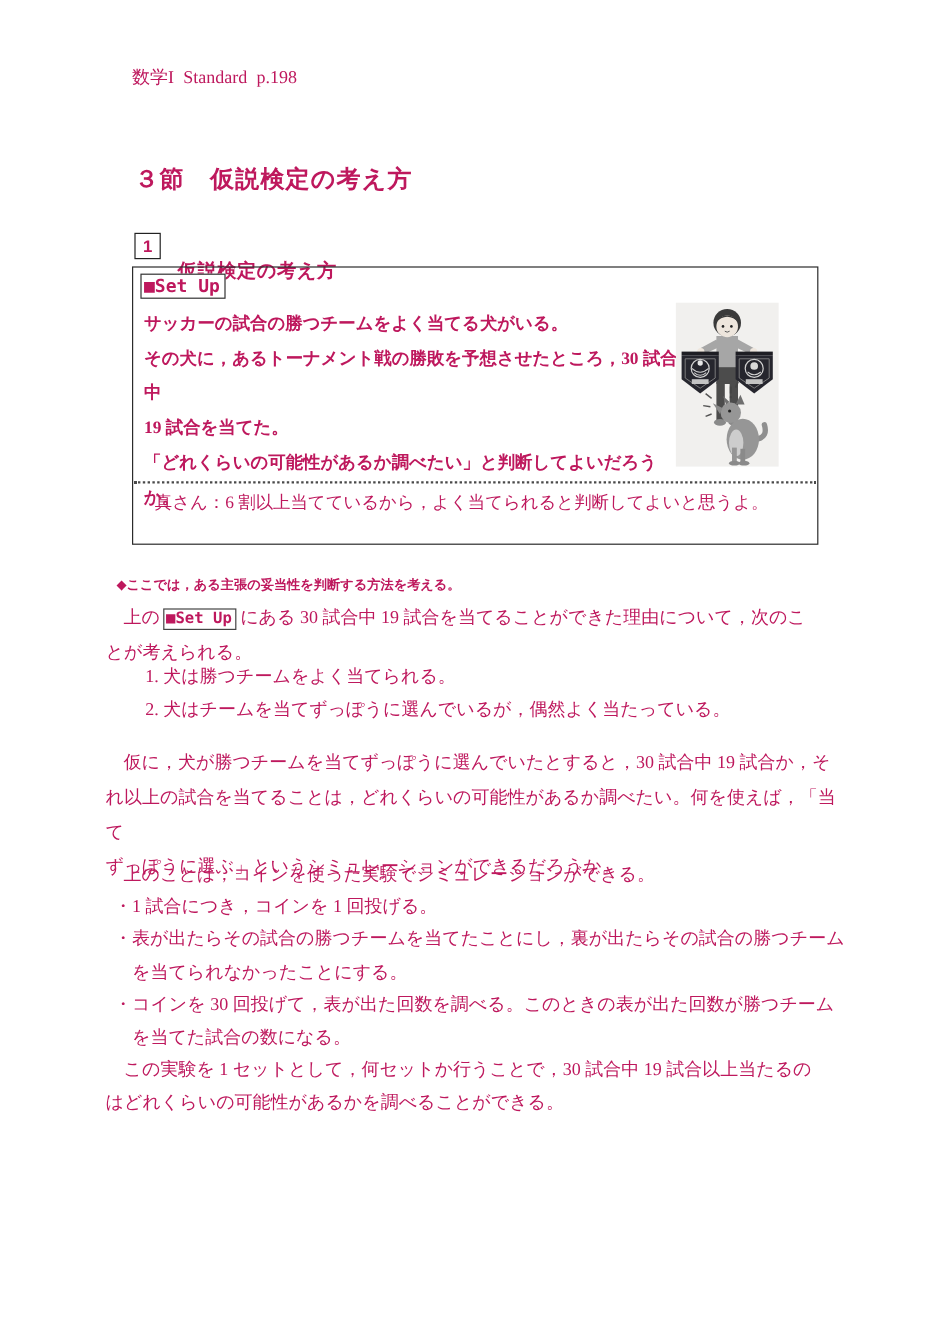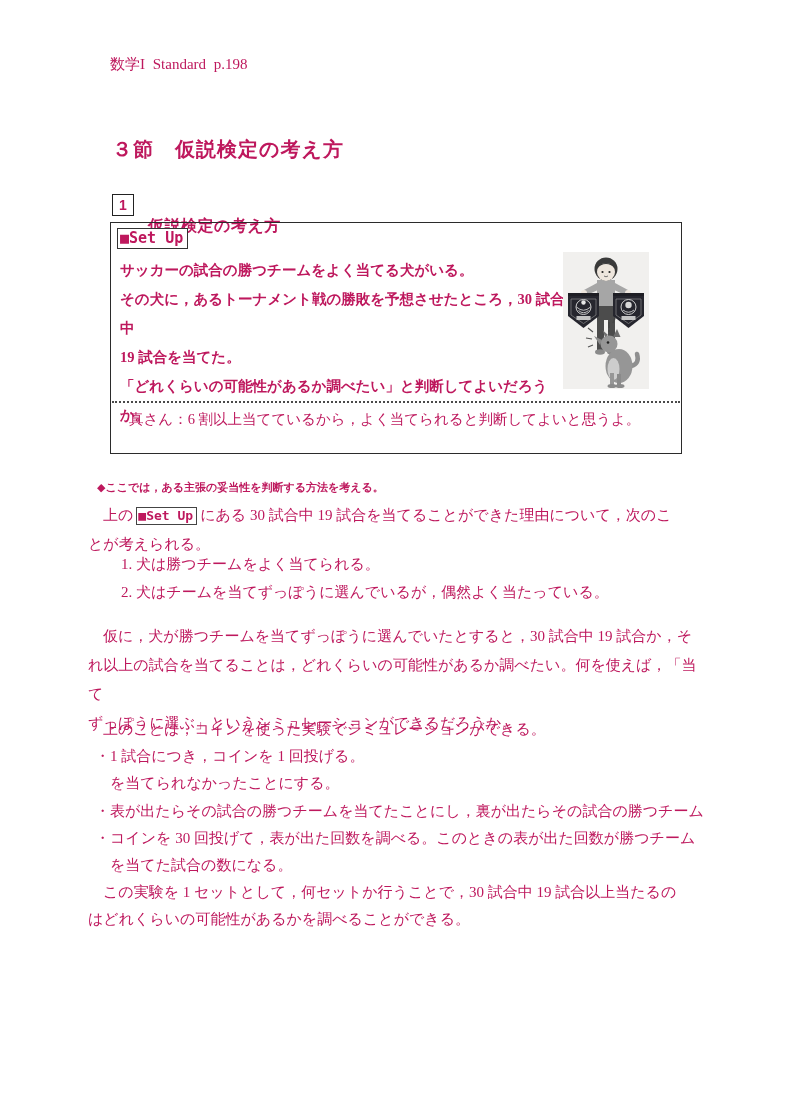--- a/index.html
+++ b/index.html
@@ -127,21 +127,21 @@
 
   <div class="abs p2">
     <div>　仮に，犬が勝つチームを当てずっぽうに選んでいたとすると，30 試合中 19 試合か，そ</div>
     <div>れ以上の試合を当てることは，どれくらいの可能性があるか調べたい。何を使えば，「当て</div>
     <div>ずっぽうに選ぶ」というシミュレーションができるだろうか。</div>
   </div>
 
   <div class="abs sim">
     <div>　上のことは，コインを使った実験でシミュレーションができる。</div>
     <div class="bullet">・1 試合につき，コインを 1 回投げる。</div>
+    <div class="bullet">・表が出たらその試合の勝つチームを当てたことにし，裏が出たらその試合の勝つチーム</div>
     <div class="bullet">　を当てられなかったことにする。</div>
-    <div class="bullet">・表が出たらその試合の勝つチームを当てたことにし，裏が出たらその試合の勝つチーム</div>
     <div class="bullet">・コインを 30 回投げて，表が出た回数を調べる。このときの表が出た回数が勝つチーム</div>
     <div class="bullet">　を当てた試合の数になる。</div>
     <div>　この実験を 1 セットとして，何セットか行うことで，30 試合中 19 試合以上当たるの</div>
     <div>はどれくらいの可能性があるかを調べることができる。</div>
   </div>
 
 </div>
 
 </body></html>

